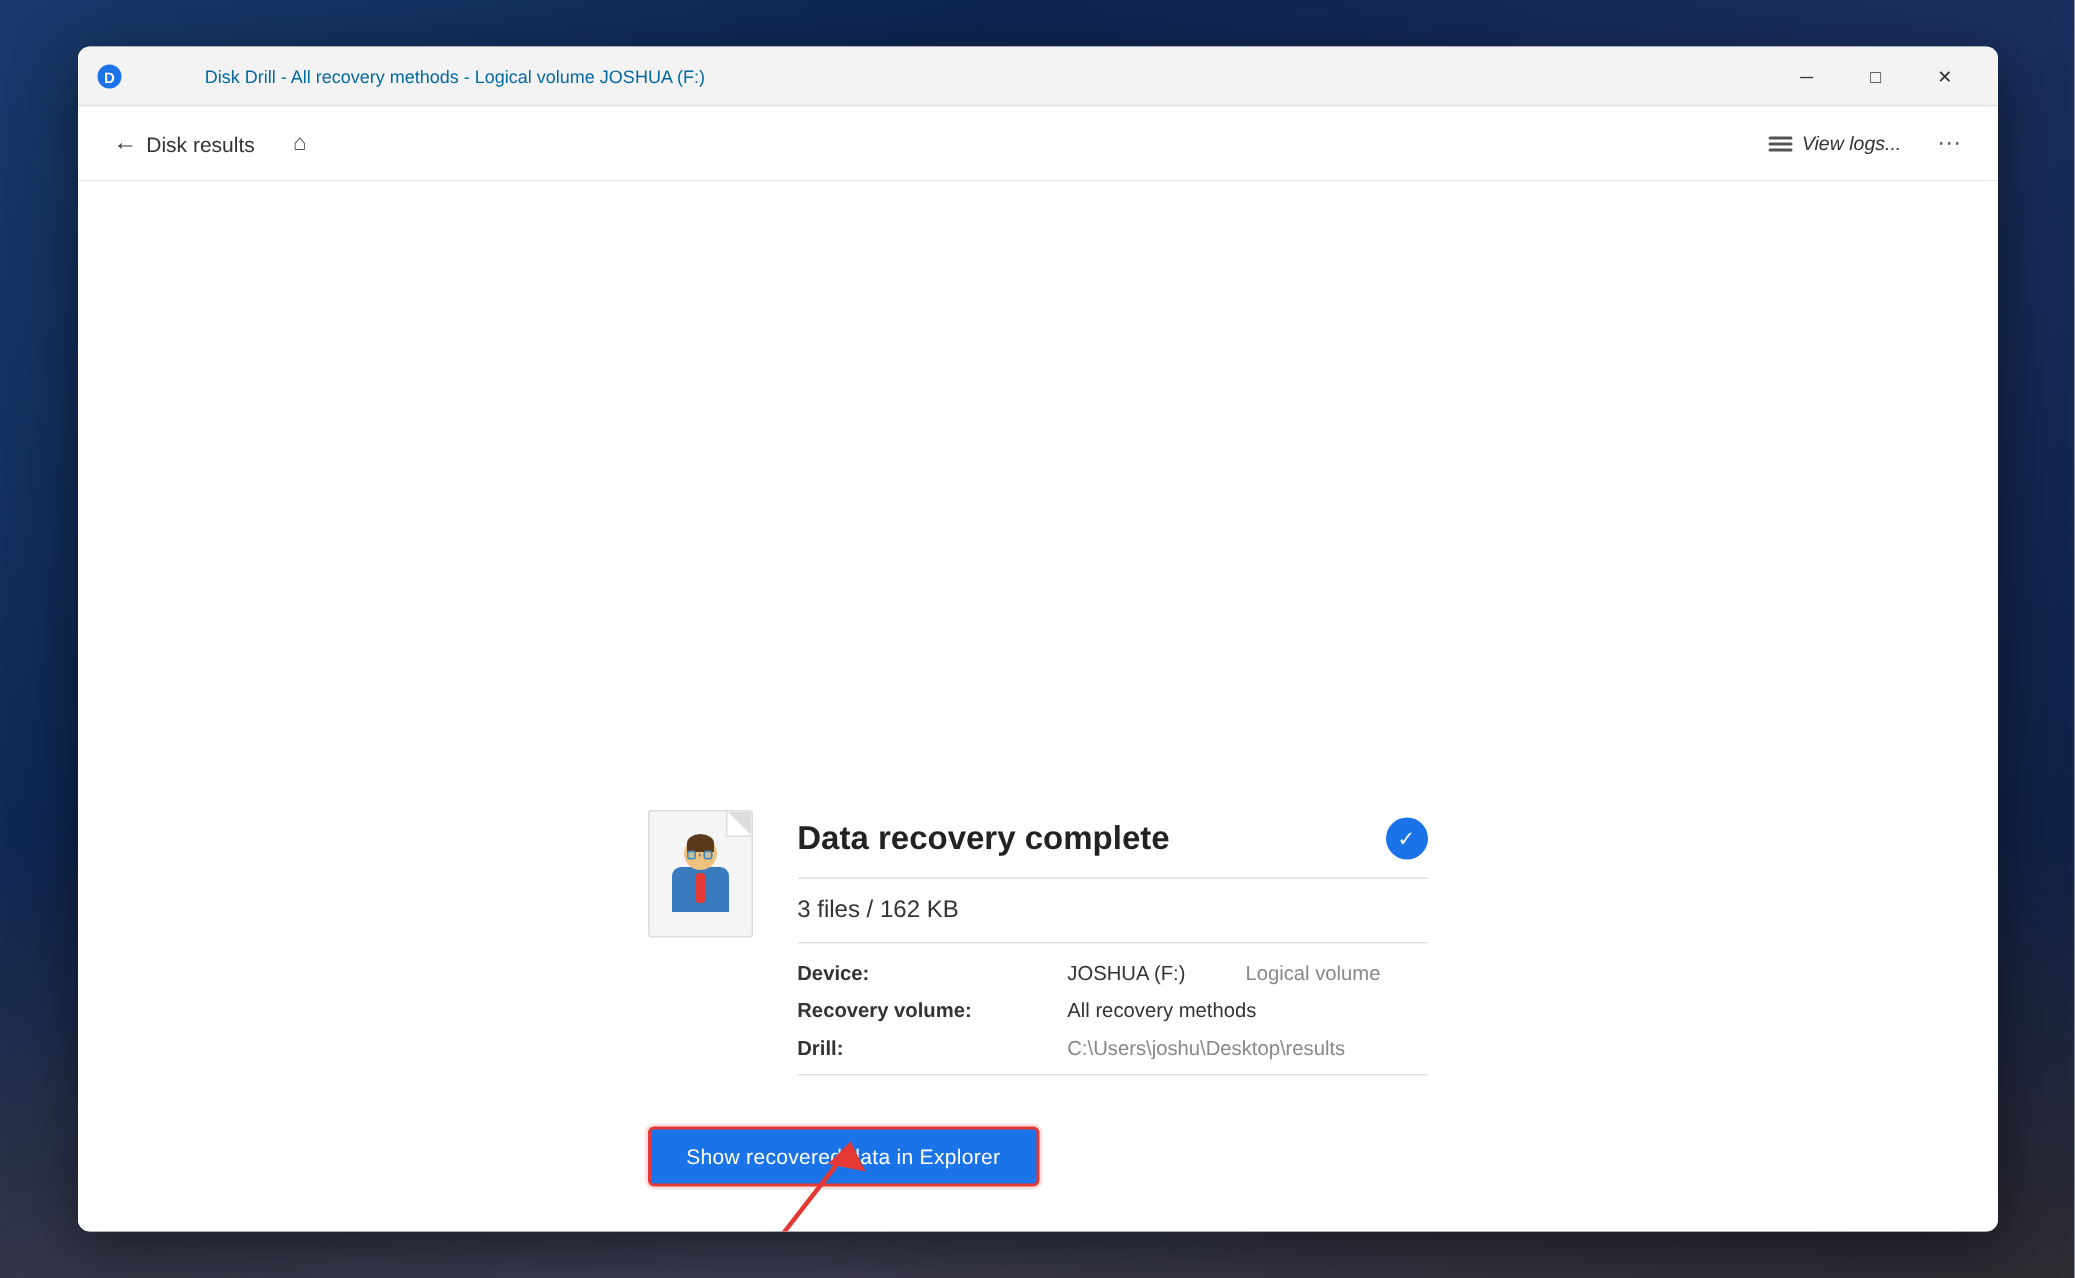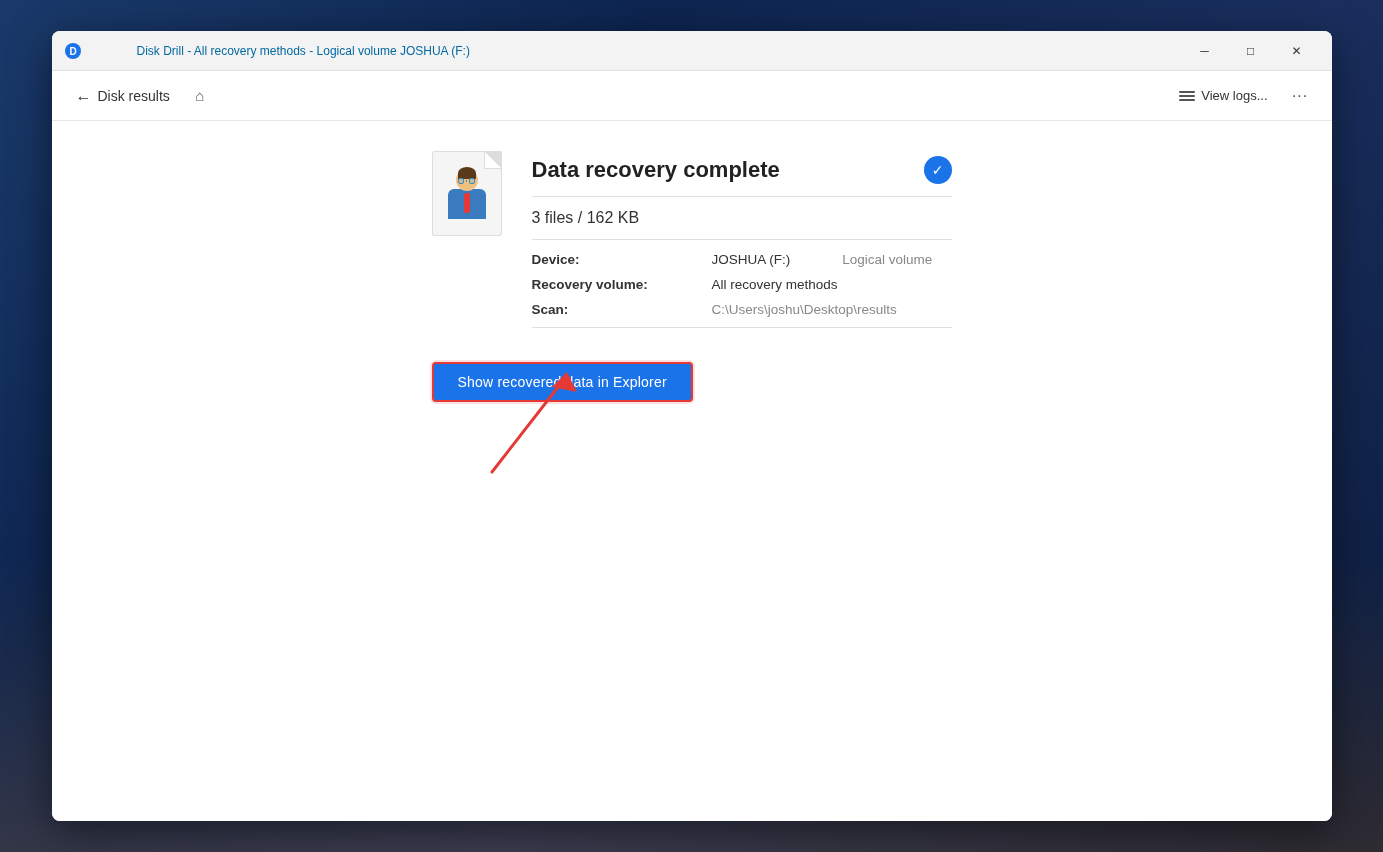--- a/index.html
+++ b/index.html
@@ -136,20 +136,21 @@
       display: flex;
       align-items: center;
       gap: 6px;
       cursor: pointer;
       color: #333;
       font-size: 13px;
       background: none;
       border: none;
       padding: 4px 8px;
       border-radius: 4px;
+      font-style: italic;
     }
 
     .nav-more-btn {
       width: 32px;
       height: 32px;
       display: flex;
       align-items: center;
       justify-content: center;
       cursor: pointer;
       color: #555;
@@ -157,21 +158,21 @@
       background: none;
       border: none;
       font-size: 16px;
     }
 
     
     .main-content {
       flex: 1;
       background: #fff;
       display: flex;
-      align-items: flex-start;
+      align-items: flex-end;
       justify-content: center;
     }
 
     .recovery-card {
       width: 520px;
       padding: 30px 0;
     }
 
     
     .card-header {
@@ -363,21 +364,21 @@
       width: 140px;
       flex-shrink: 0;
     }
 
     .detail-value {
       color: #333;
     }
 
     .detail-value-secondary {
       color: #888;
-      margin-left: 12px;
+      margin-left: 0;
     }
 
     .detail-value-path {
       color: #888;
     }
 
     .detail-divider {
       height: 1px;
       background: #e0e0e0;
       margin: 10px 0;
@@ -510,21 +511,21 @@
             <div class="detail-row">
               <span class="detail-label">Device:</span>
               <span class="detail-value">JOSHUA (F:)</span>
               <span class="detail-value-secondary">Logical volume</span>
             </div>
             <div class="detail-row">
               <span class="detail-label">Recovery volume:</span>
               <span class="detail-value">All recovery methods</span>
             </div>
             <div class="detail-row">
-              <span class="detail-label">Scan:</span>
+              <span class="detail-label">Drill:</span>
               <span class="detail-value-path">C:\Users\joshu\Desktop\results</span>
             </div>
           </div>
 
           <div class="detail-divider"></div>
         </div>
       </div>
 
       <div class="card-button-section">
         <button class="show-explorer-btn">Show recovered data in Explorer</button>

